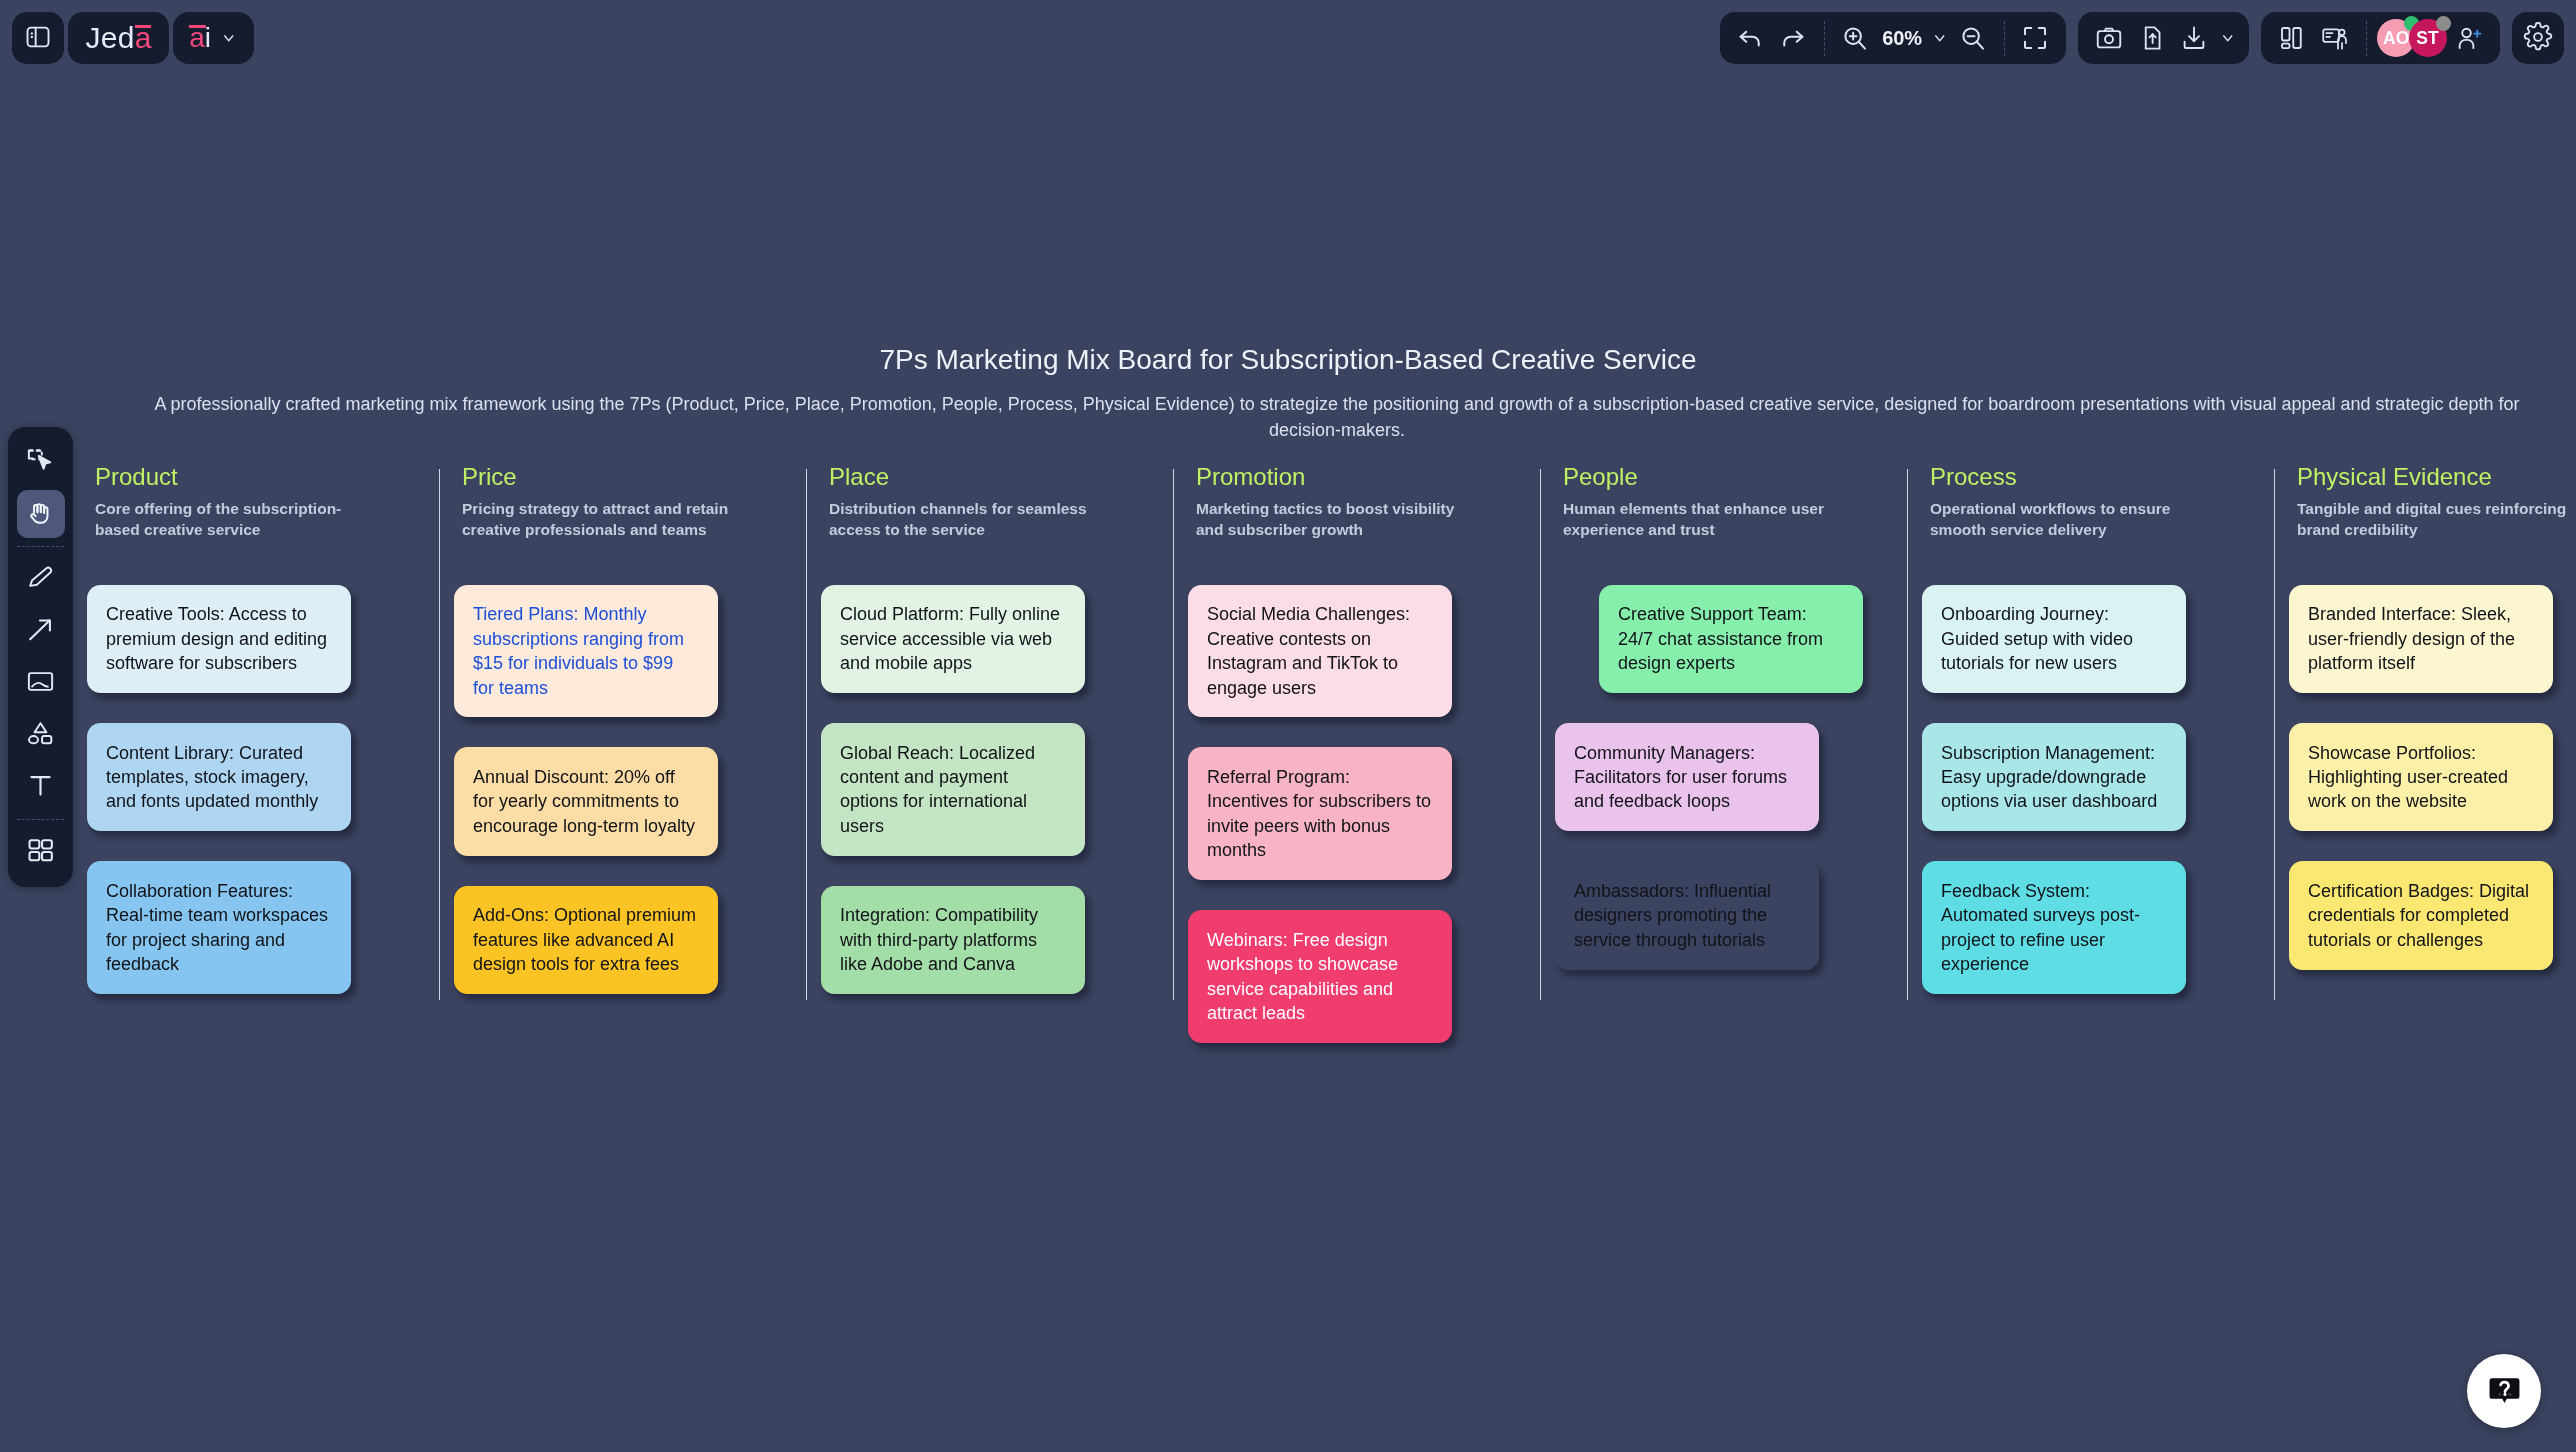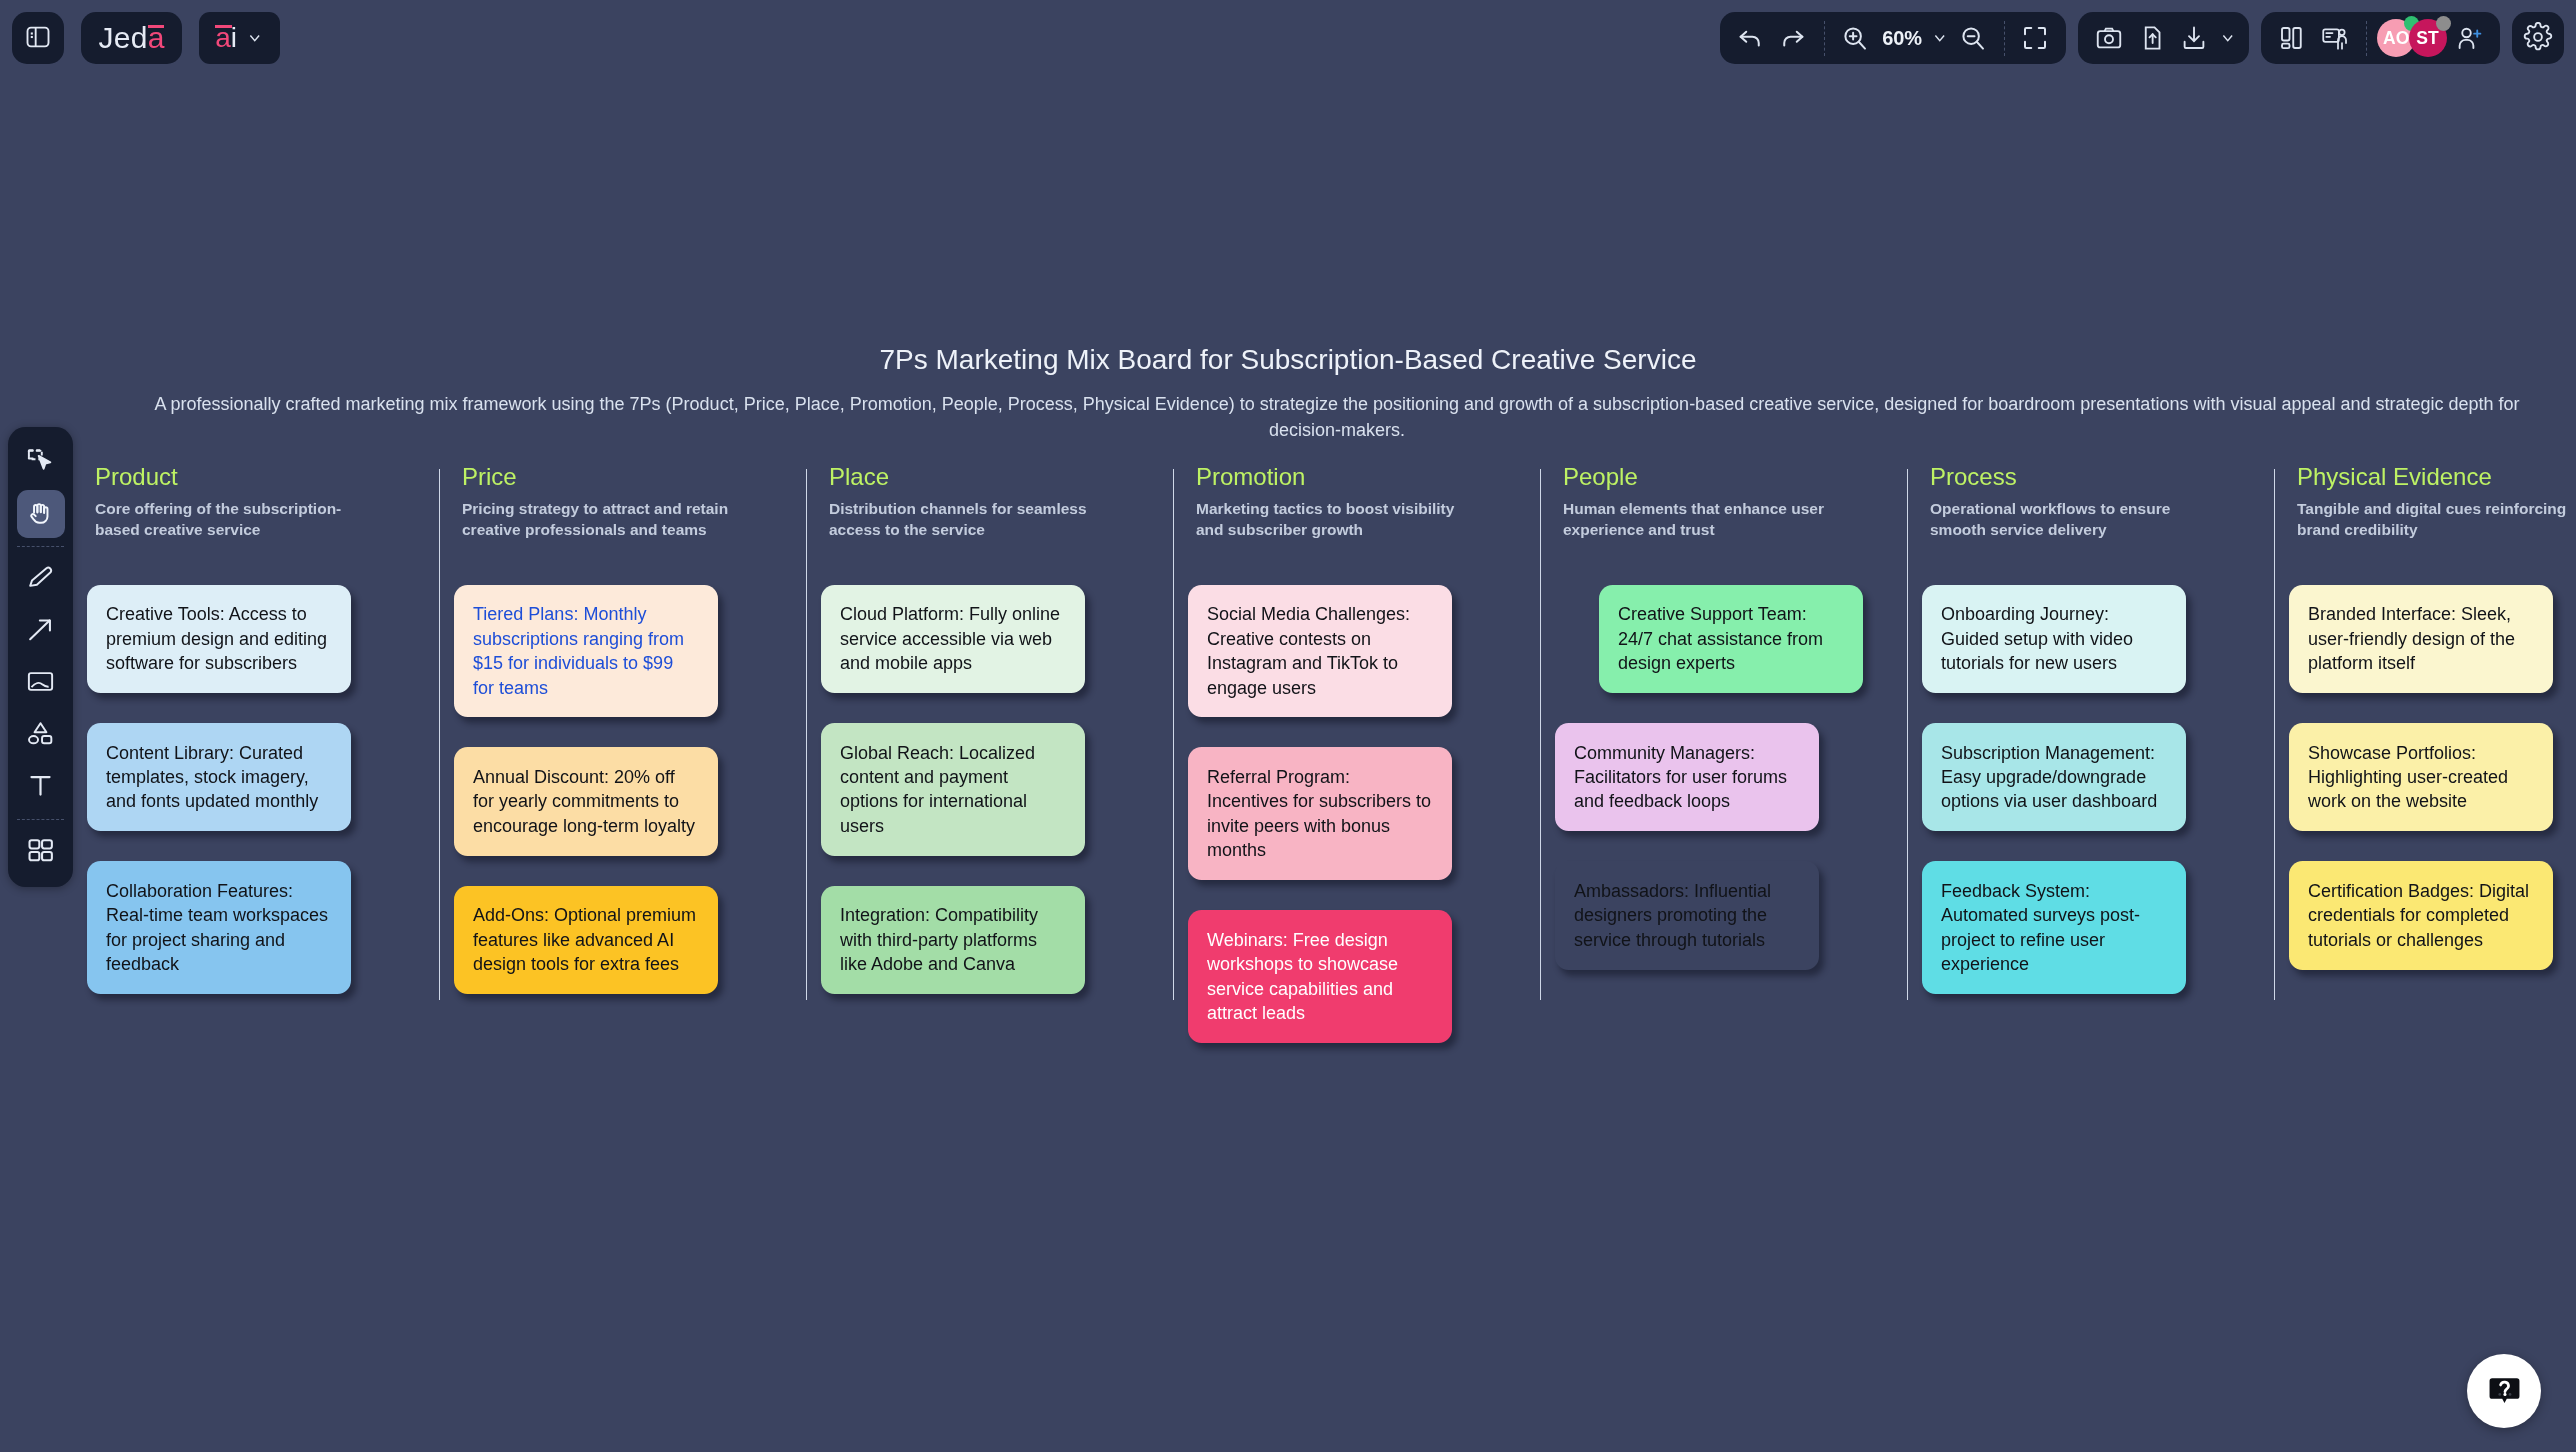--- a/index.html
+++ b/index.html
@@ -9,38 +9,38 @@
     font-family: "Liberation Sans", sans-serif;
     overflow: hidden;
     position: relative;
   }
 
   
   .topbar {
     position: absolute; top: 0; left: 0; right: 0; height: 94px;
     z-index: 40;
   }
-  .tb-left { position: absolute; left: 12px; top: 12px; display: flex; gap: 17px; }
+  .tb-left { position: absolute; left: 12px; top: 12px; display: flex; gap: 4px; }
   .sq-btn {
     width: 52px; height: 52px; border-radius: 15px;
     background: #151c2e;
     display: flex; align-items: center; justify-content: center;
     cursor: pointer;
   }
   .brand {
     height: 52px; padding: 0 17.5px; border-radius: 15px; background: #151c2e;
     display: flex; align-items: center; cursor: pointer;
   }
   .brand-text { font-size: 30px; font-weight: 500; color: #e6ebf5; letter-spacing: 0.3px; line-height:1; }
   .brand-accent { color: #f2487a; position: relative; display: inline-block; }
   .brand-accent::after {
     content: ""; position: absolute; left: 0.7px; right: 0.7px; top: 2px; height: 2.7px; background: #f2487a;
   }
   .ai-btn {
-    height: 52px; padding: 0 15px 0 16px; border-radius: 11px; background: #151c2e;
+    height: 52px; padding: 0 15px 0 16px; border-radius: 16px; background: #151c2e;
     display: flex; align-items: center; gap: 6.7px; cursor: pointer;
   }
   .ai-text { font-size: 28px; color: #f2487a; position: relative; display:inline-block; line-height:1;}
   .ai-text .bar { position:absolute; left:0; width:17px; top:1.3px; height:2.7px; background:#f2487a; }
   .ai-i { color:#e6ebf5; }
 
   .tb-right { position: absolute; right: 12px; top: 12px; display: flex; gap: 12px; align-items: center; }
   .grp { height: 52px; border-radius: 15px; background: #151c2e; display: flex; align-items: center; padding: 0 10.8px; gap: 2.7px; }
   .ic {
     width: 40px; height: 40px; display: flex; align-items: center; justify-content: center;

